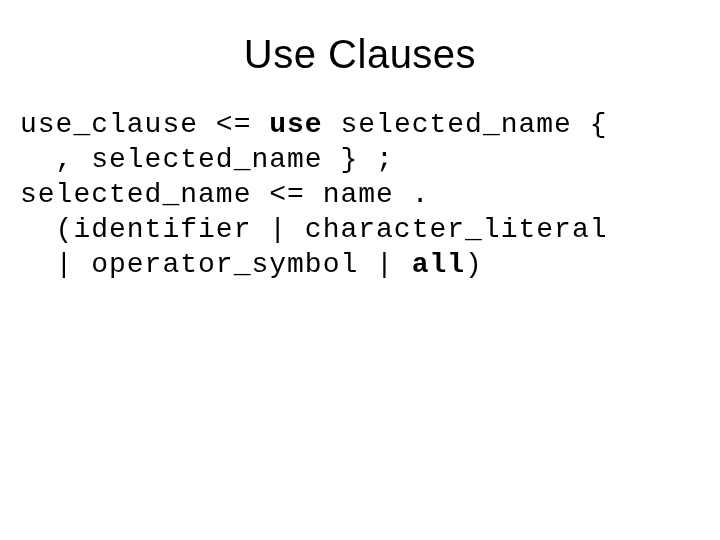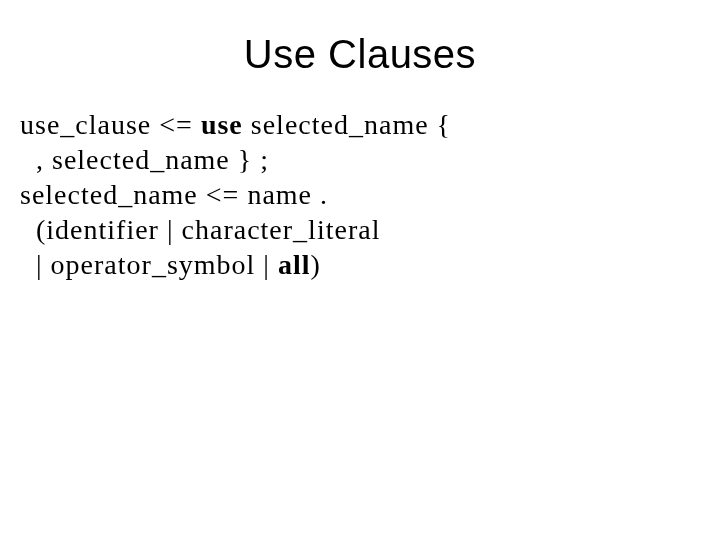--- a/index.html
+++ b/index.html
@@ -20,21 +20,21 @@
     position: relative;
   }
   .title {
     text-align: center;
     font-size: 40px;
     font-weight: 400;
     margin: 12px 0 30px 0;
     letter-spacing: 0.5px;
   }
   .body {
-    font-family: Liberation Serif, serif;
+    font-family: Liberation Mono, monospace;
     font-size: 28px;
     line-height: 1.25;
     white-space: pre;
     letter-spacing: 1px;
   }
   .body b {
     font-weight: bold;
   }
 </style>
 </head>

